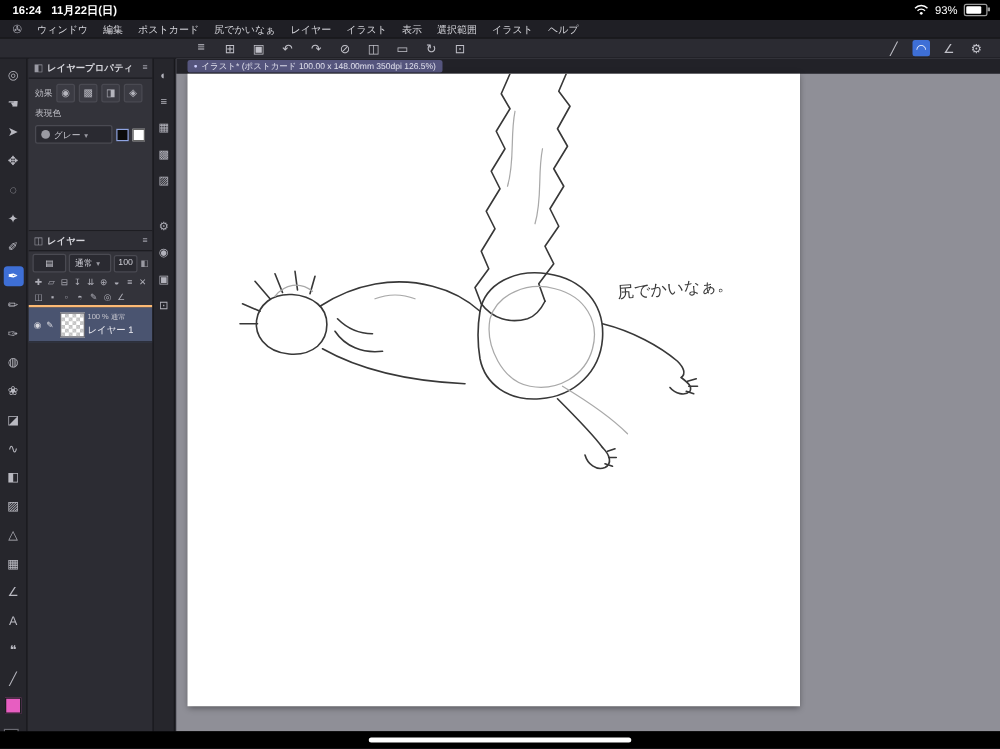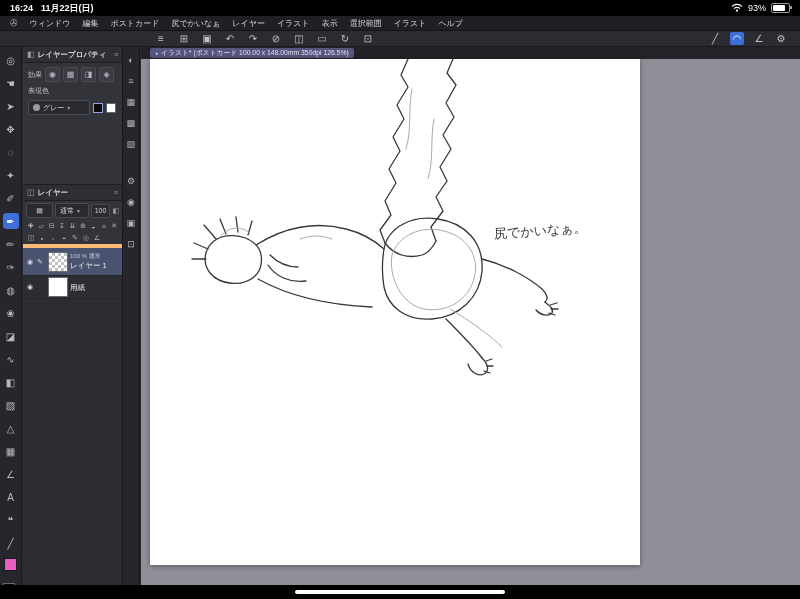--- a/index.html
+++ b/index.html
@@ -64,21 +64,21 @@
 
   .panel-layers{position:absolute;left:0;top:138px;width:99px;height:400px;display:flex;flex-direction:column;box-sizing:border-box;}
   .blend-row{display:flex;align-items:center;gap:2px;padding:2px 3px;}
   .mini-combo{width:17px;justify-content:center;}
   .blend-combo{flex:1;}
   .opacity-box{background:#2a2a31;border:1px solid #4a4a52;border-radius:2px;height:12px;
     padding:0 3px;font-size:7px;color:#d0d0d8;display:flex;align-items:center;}
   .op-icon{font-size:7px;color:#9a9aa2;}
   .action-row{display:flex;gap:1px;padding:1px 3px;}
   .act{width:10px;height:10px;display:flex;align-items:center;justify-content:center;font-size:7px;color:#adadb6;}
-  .layer-list{flex:1;background:#2c2c33;border-top:4px solid #fdba74;}
+  .layer-list{flex:1;background:#2c2c33;border-top:2px solid #fdba74;}
   .layer-row{display:flex;align-items:center;gap:2px;height:27px;padding:0 2px;border-bottom:1px solid #25252b;}
   .layer-row.sel{background:#4a5470;}
   .layer-row.paper{height:22px;}
   .eye{width:10px;font-size:7px;color:#d8d8de;text-align:center;flex:none;}
   .pencil{width:9px;font-size:7px;color:#d8d8de;flex:none;}
   .thumb{width:20px;height:20px;border:1px solid #6a6a72;box-sizing:border-box;flex:none;background-color:#fff;
     background-image:linear-gradient(45deg,#c3c3c3 25%,transparent 25%,transparent 75%,#c3c3c3 75%),
                      linear-gradient(45deg,#c3c3c3 25%,transparent 25%,transparent 75%,#c3c3c3 75%);
     background-size:6px 6px;background-position:0 0,3px 3px;}
   .thumb.white{background-image:none;background:#fff;}
@@ -271,28 +271,20 @@
       <div class="layer-list">
         <div class="layer-row sel">
           <span class="eye">◉</span>
           <span class="pencil">✎</span>
           <span class="thumb"></span>
           <span class="lmeta">
             <span class="linfo">100 % 通常</span>
             <span class="lname">レイヤー 1</span>
           </span>
         </div>
-        <div class="layer-row paper">
-          <span class="eye">◉</span>
-          <span class="pencil"></span>
-          <span class="thumb white"></span>
-          <span class="lmeta">
-            <span class="lname">用紙</span>
-          </span>
-        </div>
       </div>
     </section>
   </div>
 
   <div class="dock">
     <span class="dock-icon">◐</span>
     <span class="dock-icon">≡</span>
     <span class="dock-icon">▦</span>
     <span class="dock-icon">▩</span>
     <span class="dock-icon">▨</span>

